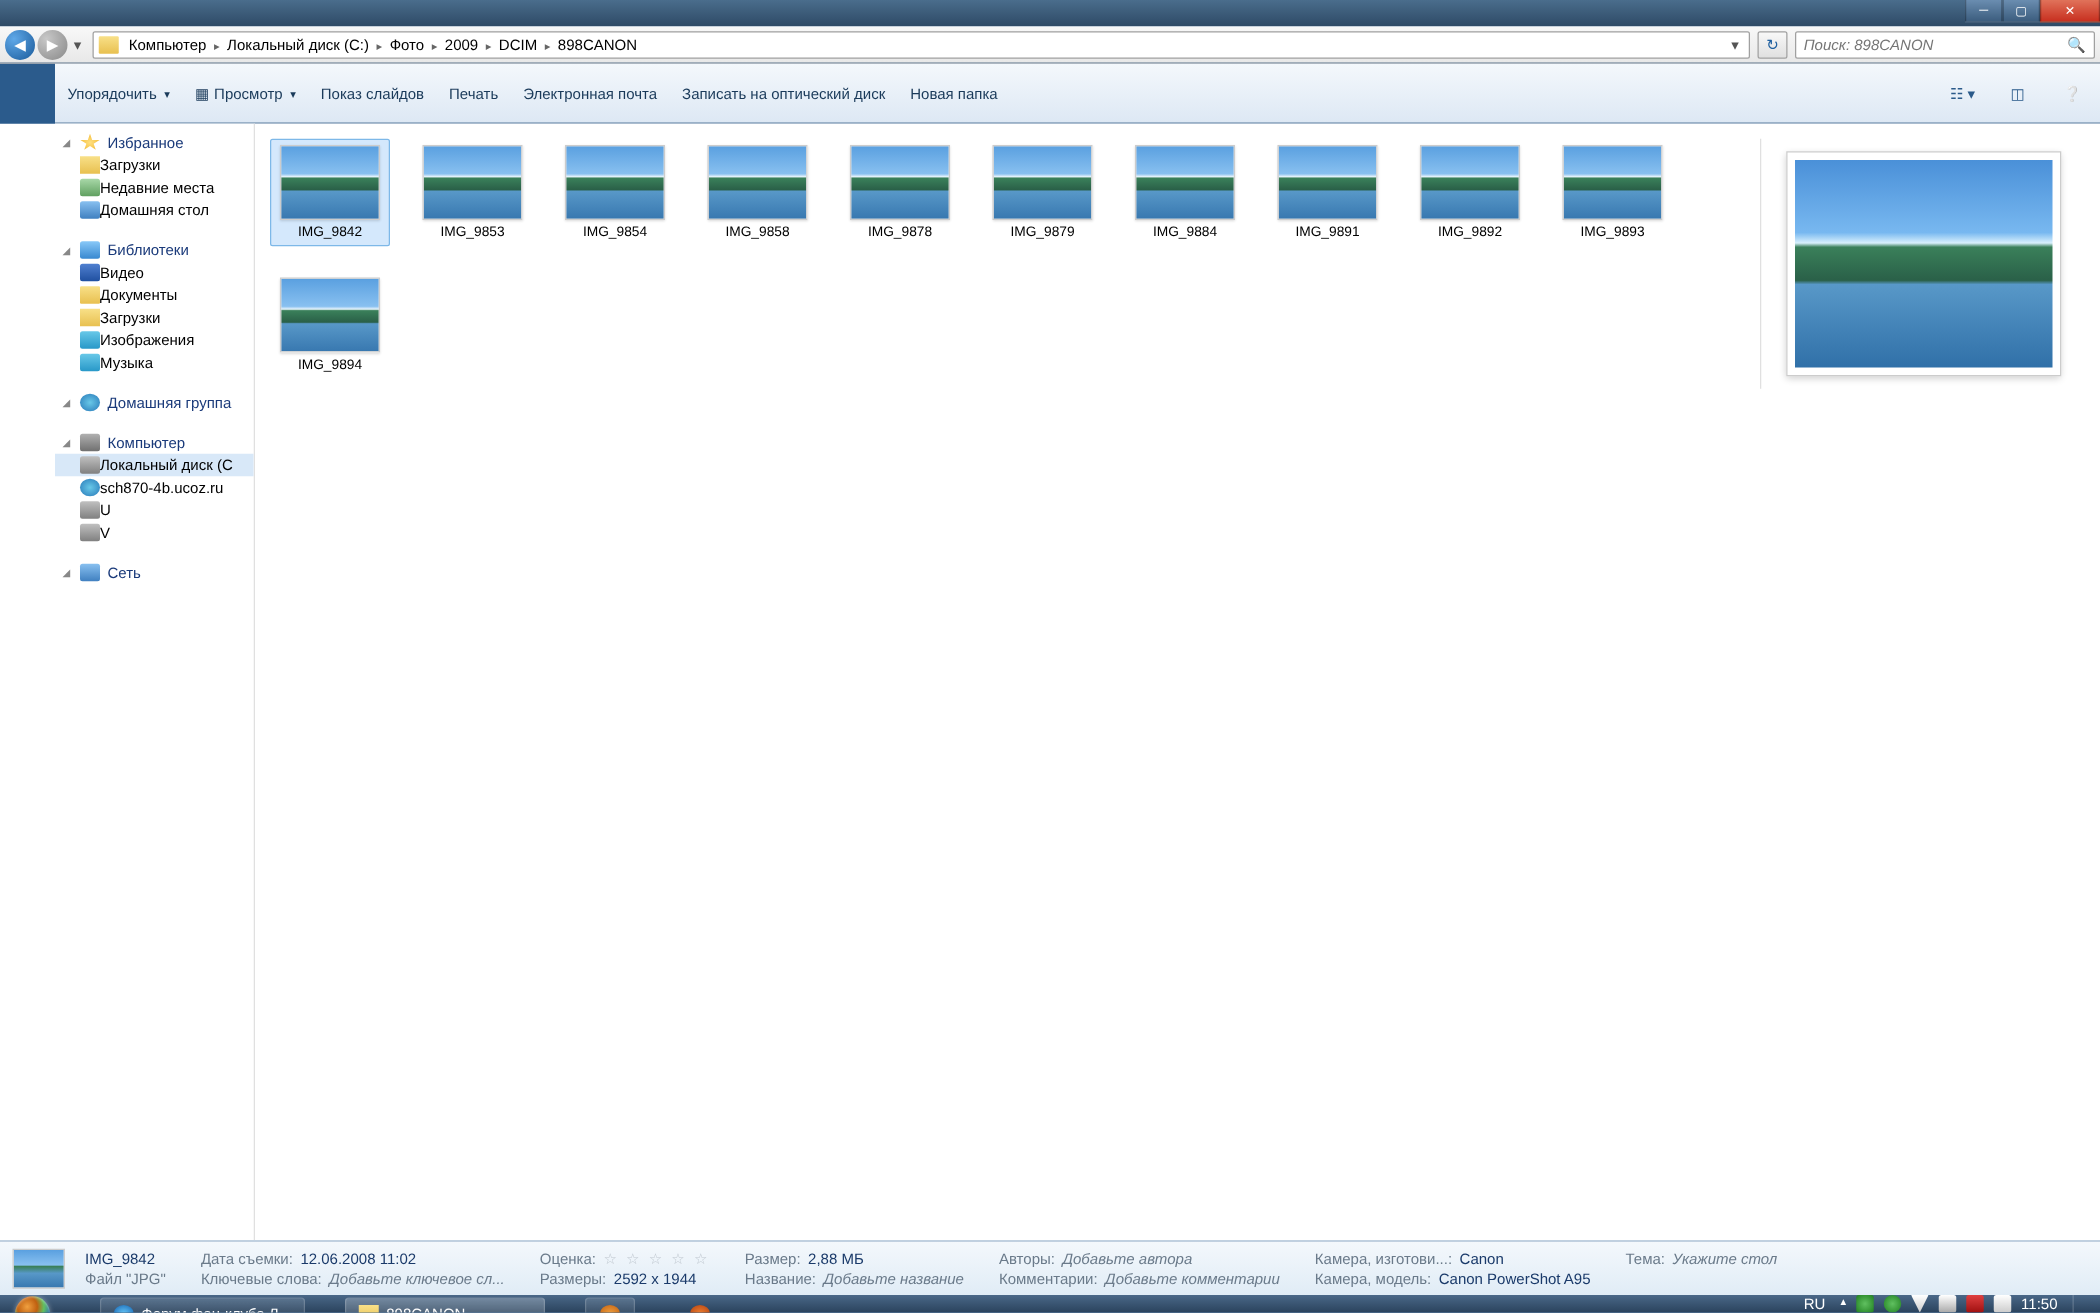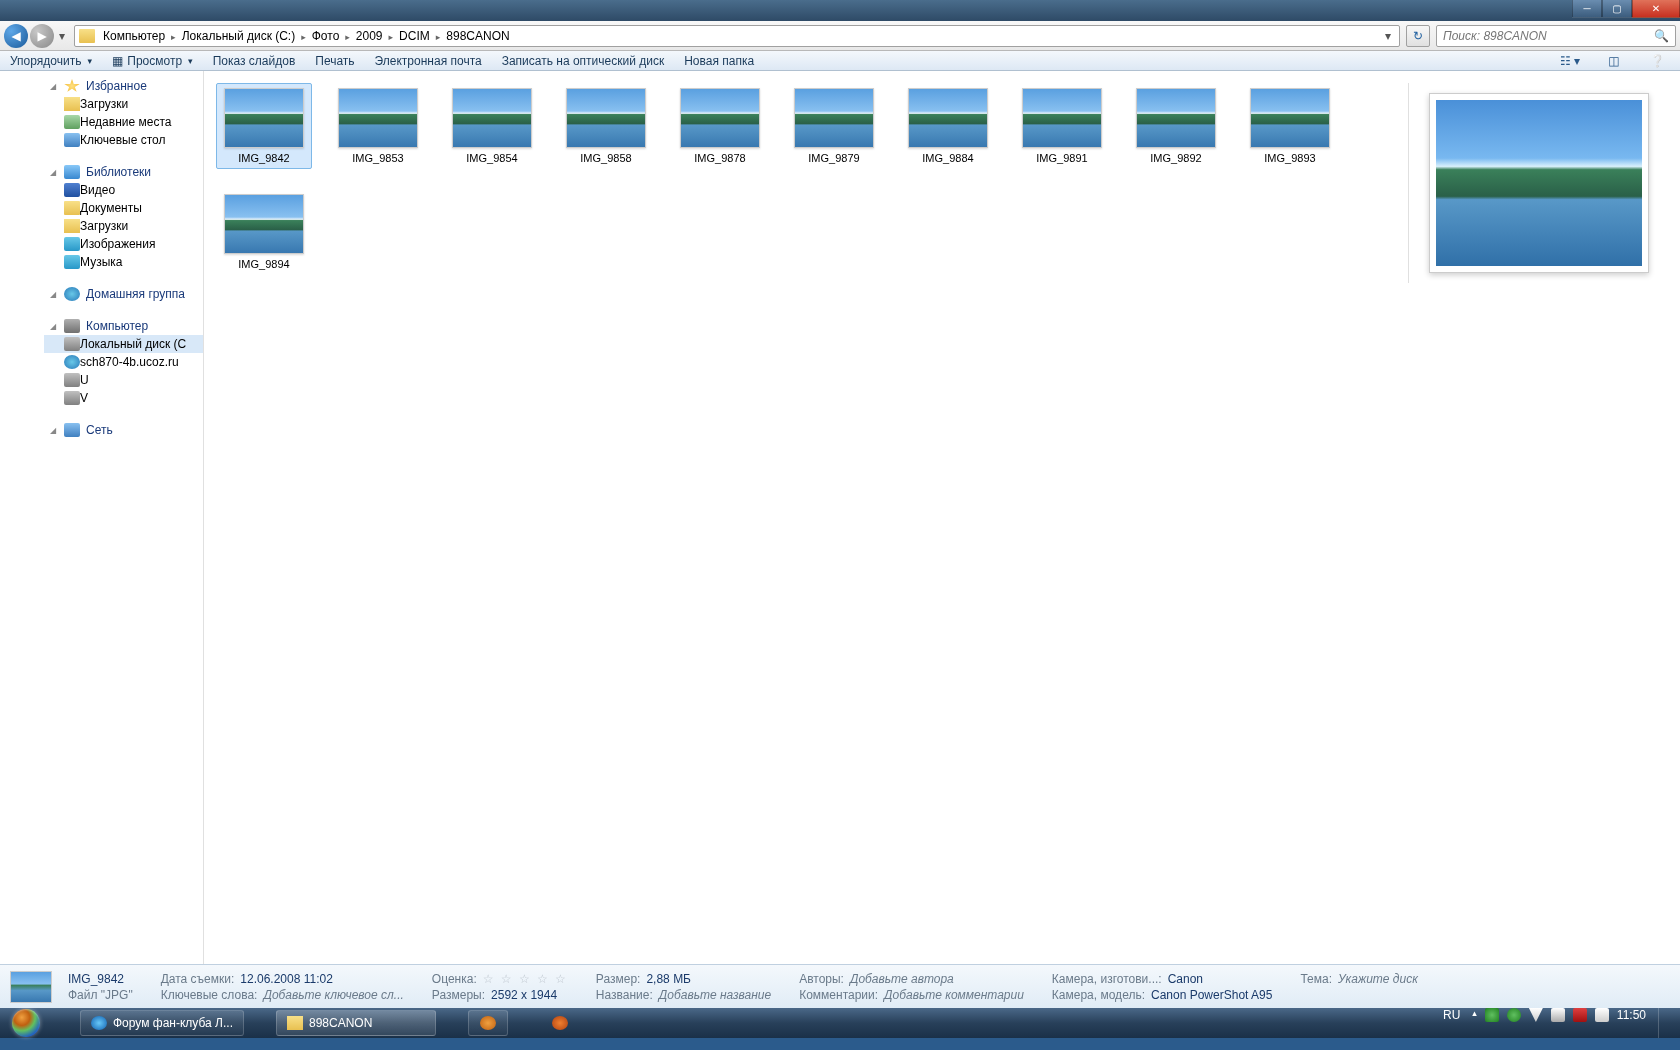--- a/index.html
+++ b/index.html
@@ -22,21 +22,21 @@
 .addressbar .folder-ico { width:16px; height:14px; background:linear-gradient(#f8e088,#e8c050); border-radius:1px; margin-right:6px; }
 .crumb { color:#000; padding:0 2px; }
 .crumb-sep { color:#666; padding:0 4px; font-size:9px; }
 .addr-drop { margin-left:auto; color:#555; padding:0 4px; }
 .refresh { width:24px; height:22px; border:1px solid #a0a0a0; border-radius:2px; background:linear-gradient(#f8f8f8,#e0e0e0); display:flex; align-items:center; justify-content:center; color:#2060a0; margin-right:4px; }
 .searchbar { width:240px; height:22px; border:1px solid #a0a0a0; border-radius:2px; background:#fff; display:flex; align-items:center; padding:0 6px; }
 .searchbar input { border:none; outline:none; flex:1; color:#888; font-style:italic; background:transparent; }
 .searchbar .mag { color:#4a80c0; }
 
 
-.toolbar { height:20px; background:linear-gradient(#f4f8fc,#dde8f4); border-bottom:1px solid #b0c0d0; display:flex; align-items:center; padding:0 10px; gap:20px; }
+.toolbar { height:48px; background:linear-gradient(#f4f8fc,#dde8f4); border-bottom:1px solid #b0c0d0; display:flex; align-items:center; padding:0 10px; gap:20px;margin-left:44px; }
 .toolbar .tbtn { color:#1a3a5a; display:flex; align-items:center; gap:4px; }
 .toolbar .tbtn.drop::after { content:"▾"; font-size:9px; margin-left:2px; color:#1a3a5a; }
 .toolbar .spacer { flex:1; }
 .toolbar .ticon { width:24px; height:24px; display:flex; align-items:center; justify-content:center; color:#2a5a8a; }
 
 
 .main { display:flex; height:calc(1050px - 21px - 30px - 32px - 44px - 30px); background:#fff; }
 
 
 .sidebar { width:160px; background:#fff; border-right:1px solid #e0e0e0; padding:6px 0; overflow:hidden;margin-left:44px; }
@@ -153,21 +153,21 @@
       <div class="sb-item">
           <span style="position:absolute;left:20px;" class="ico ico-dl"></span>
           <span>Загрузки</span>
         </div>
       <div class="sb-item">
           <span style="position:absolute;left:20px;" class="ico ico-recent"></span>
           <span>Недавние места</span>
         </div>
       <div class="sb-item">
           <span style="position:absolute;left:20px;" class="ico ico-desk"></span>
-          <span>Ключевые стол</span>
+          <span>Домашняя стол</span>
         </div>
     </div>
     <div class="sb-group">
       <div class="sb-head">
           <span class="ico ico-lib"></span>
           <span>Библиотеки</span>
         </div>
       <div class="sb-item">
           <span style="position:absolute;left:20px;" class="ico ico-vid"></span>
           <span>Видео</span>
@@ -337,21 +337,21 @@
           <span class="dval">Canon</span>
         </div>
       <div class="drow">
           <span class="dlbl">Камера, модель:</span>
           <span class="dval">Canon PowerShot A95</span>
         </div>
     </div>
     <div class="dcol">
       <div class="drow">
           <span class="dlbl">Тема:</span>
-          <span class="dval ph">Укажите диск</span>
+          <span class="dval ph">Укажите стол</span>
         </div>
     </div>
   </div>
 </div>
 
 <div class="taskbar">
   <div class="startbtn">
       <div class="orb"></div>
     </div>
   <div class="task">

